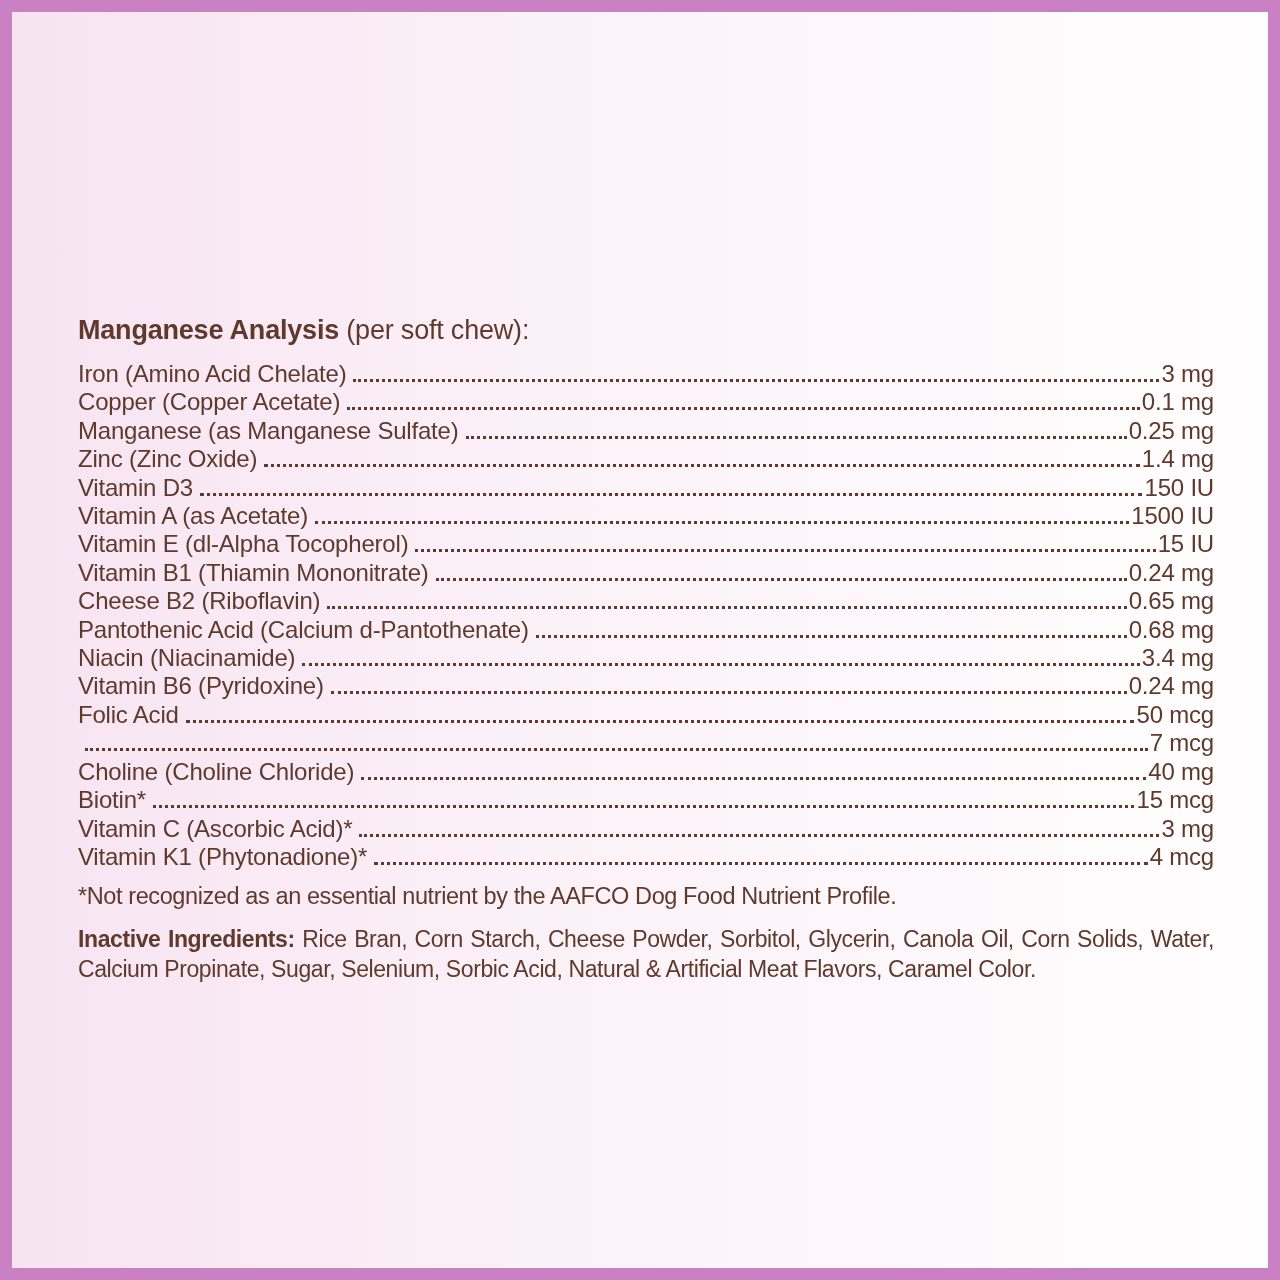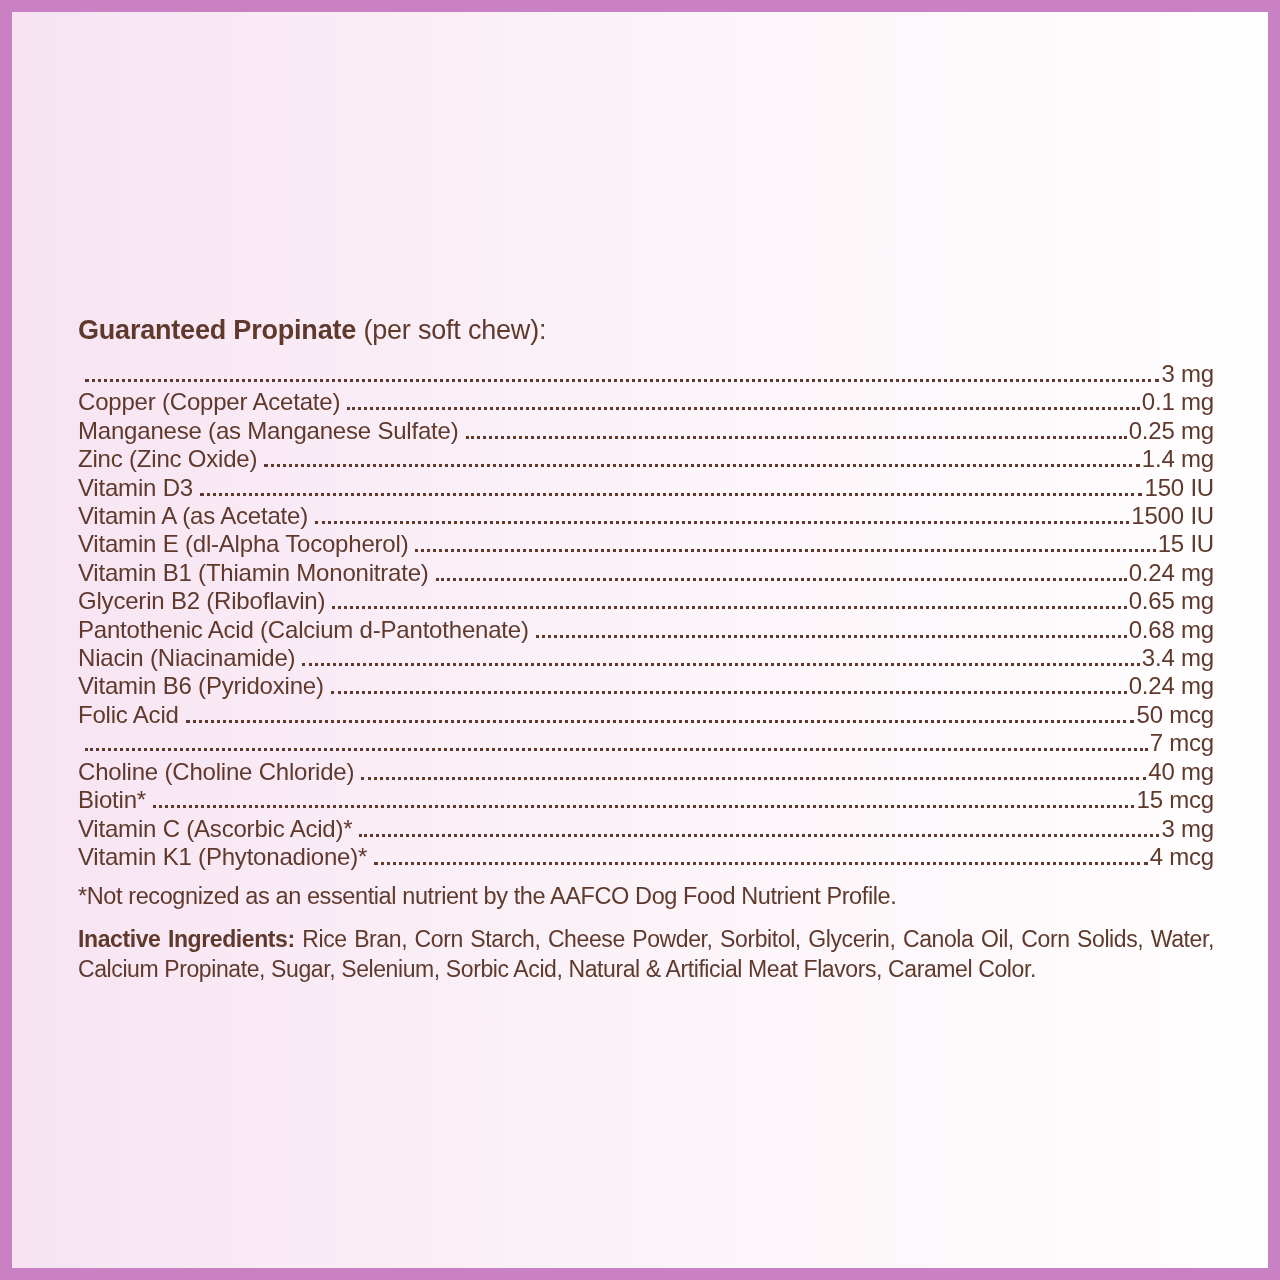--- a/index.html
+++ b/index.html
@@ -62,24 +62,25 @@
     letter-spacing: -0.4px;
     text-align: justify;
   }
   .inactive .b { font-weight: bold; }
 </style>
 </head>
 <body>
 
 <div class="content">
 
-  <h1 class="title"><span class="b">Guaranteed Propinate</span><span> (per soft chew):</span></h1>
+  <h1 class="title"><span class="b">Manganese Analysis</span><span> (per soft chew):</span></h1>
 
   <div class="ga-rows" id="rows">
   <div class="ga-row">
+    <span class="nm">Iron (Amino Acid Chelate)</span>
     <span class="leader"></span>
     <span class="val">3 mg</span>
   </div>
 
   <div class="ga-row">
     <span class="nm">Copper (Copper Acetate)</span>
     <span class="leader"></span>
     <span class="val">0.1 mg</span>
   </div>
 
@@ -113,21 +114,21 @@
     <span class="val">15 IU</span>
   </div>
 
   <div class="ga-row">
     <span class="nm">Vitamin B1 (Thiamin Mononitrate)</span>
     <span class="leader"></span>
     <span class="val">0.24 mg</span>
   </div>
 
   <div class="ga-row">
-    <span class="nm">Glycerin B2 (Riboflavin)</span>
+    <span class="nm">Cheese B2 (Riboflavin)</span>
     <span class="leader"></span>
     <span class="val">0.65 mg</span>
   </div>
 
   <div class="ga-row">
     <span class="nm">Pantothenic Acid (Calcium d-Pantothenate)</span>
     <span class="leader"></span>
     <span class="val">0.68 mg</span>
   </div>
 

